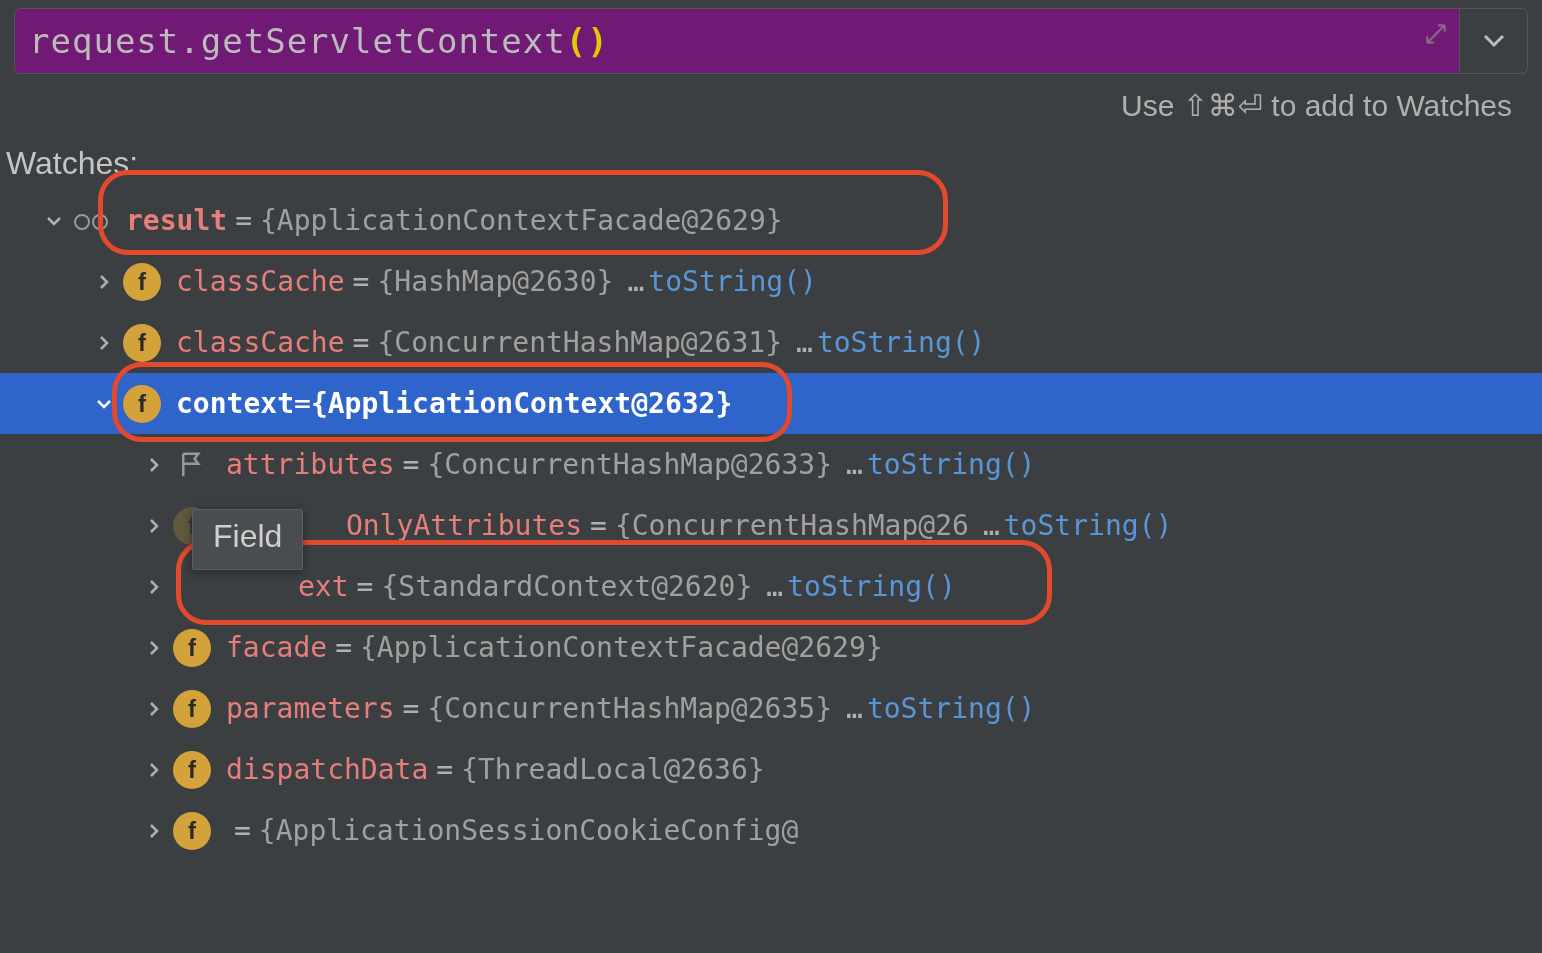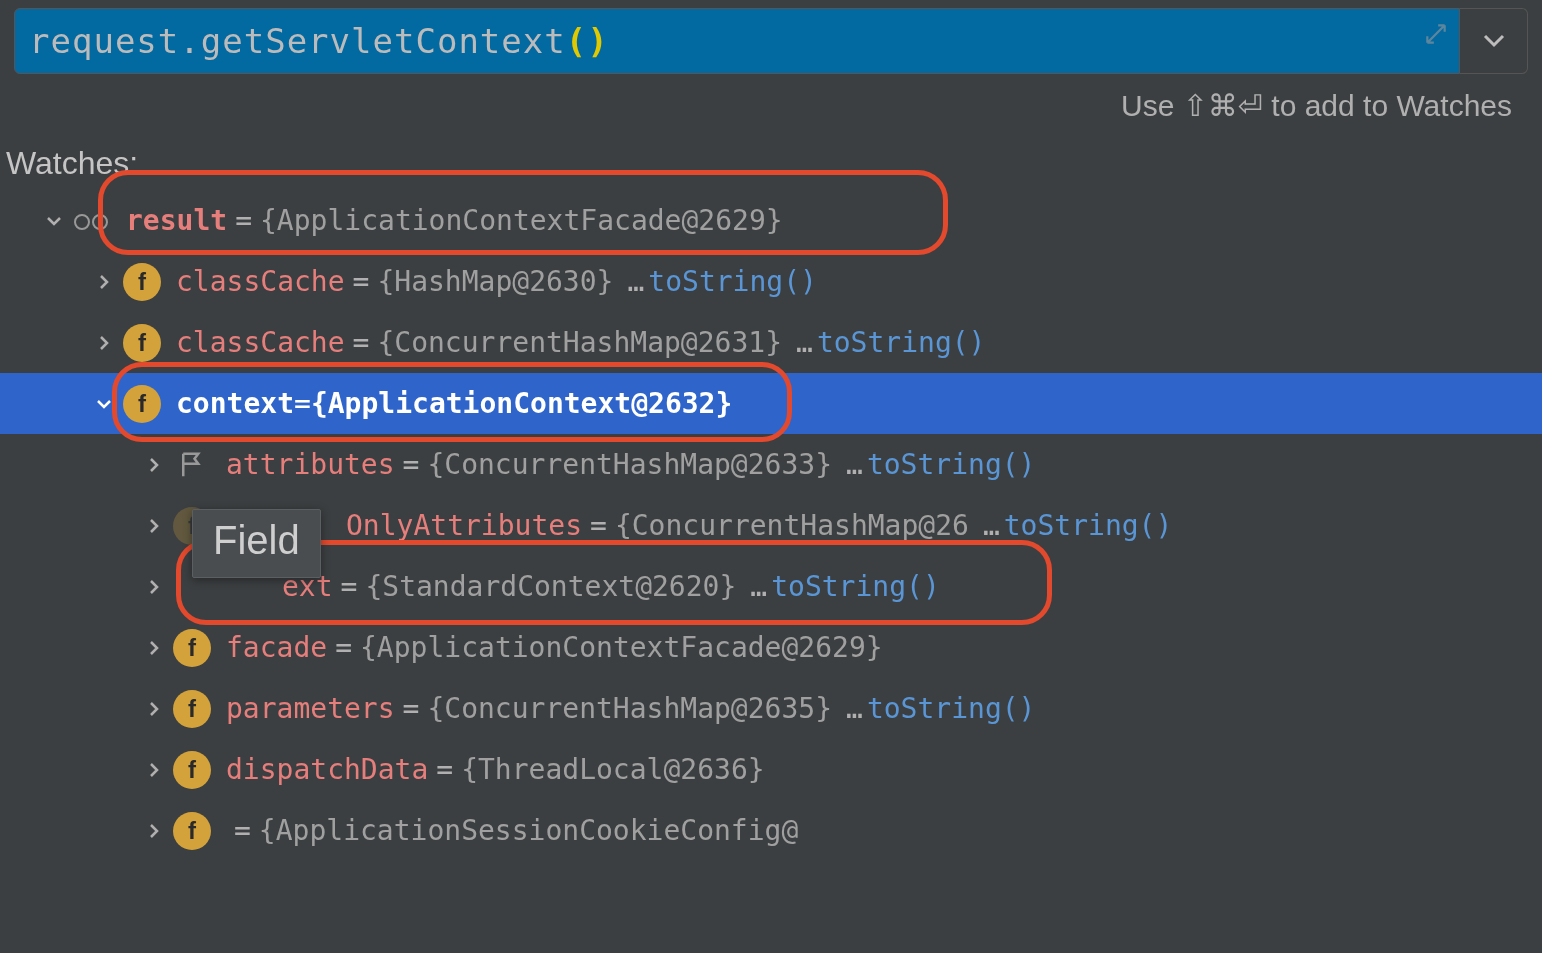--- a/index.html
+++ b/index.html
@@ -15,21 +15,21 @@
   .input-row {
     display: flex;
     align-items: stretch;
     margin: 8px 14px 0 14px;
     height: 66px;
   }
   .expr-input {
     flex: 1;
     border: 1px solid #555;
     border-radius: 6px 0 0 6px;
-    background: #0369a1;
+    background: #701a75;
     display: flex;
     align-items: center;
     padding: 12px 14px;
     font-size: 34px;
     position: relative;
   }
   .expr-input .code { letter-spacing: 1px; }
   .expr-input .paren { color: #e0c900; font-weight: 700; }
   .expand-icon {
     position: absolute;
@@ -109,21 +109,21 @@
     border: 5px solid #e2492d;
     border-radius: 30px;
     pointer-events: none;
     z-index: 50;
   }
   .white-text { color: #ffffff; }
   .tooltip {
     position: absolute;
     background: #4a4d4f;
     color: #cfcfcf;
-    font-size: 40px;
+    font-size: 32px;
     padding: 8px 20px 14px 20px;
     border: 1px solid #5c5f61;
     border-radius: 2px;
     z-index: 100;
     box-shadow: 0 2px 10px rgba(0,0,0,.4);
     font-family: -apple-system, "Helvetica Neue", Arial, sans-serif;
   }
   .glasses {
     display:inline-block;
     width: 36px;
@@ -254,21 +254,21 @@
   <span class="link">toString()</span>
 </div>
 
 <div class="tree-row indent-3">
   <span class="chevron">
         <svg width="18" height="18" viewBox="0 0 18 18">
           <path d="M6 3 L12 9 L6 15" stroke="#b0b0b0" stroke-width="2.5" fill="none"></path>
         </svg>
       </span>
   <span class="icon-slot"></span>
-  <span class="name" style="margin-left:56px">ext</span>
+  <span class="name" style="margin-left:72px">ext</span>
   <span class="eq"> = </span>
   <span class="value">{StandardContext@2620}</span>
   <span class="ellipsis">…</span>
   <span class="link">toString()</span>
 </div>
 
 <div class="tree-row indent-3">
   <span class="chevron">
         <svg width="18" height="18" viewBox="0 0 18 18">
           <path d="M6 3 L12 9 L6 15" stroke="#b0b0b0" stroke-width="2.5" fill="none"></path>

